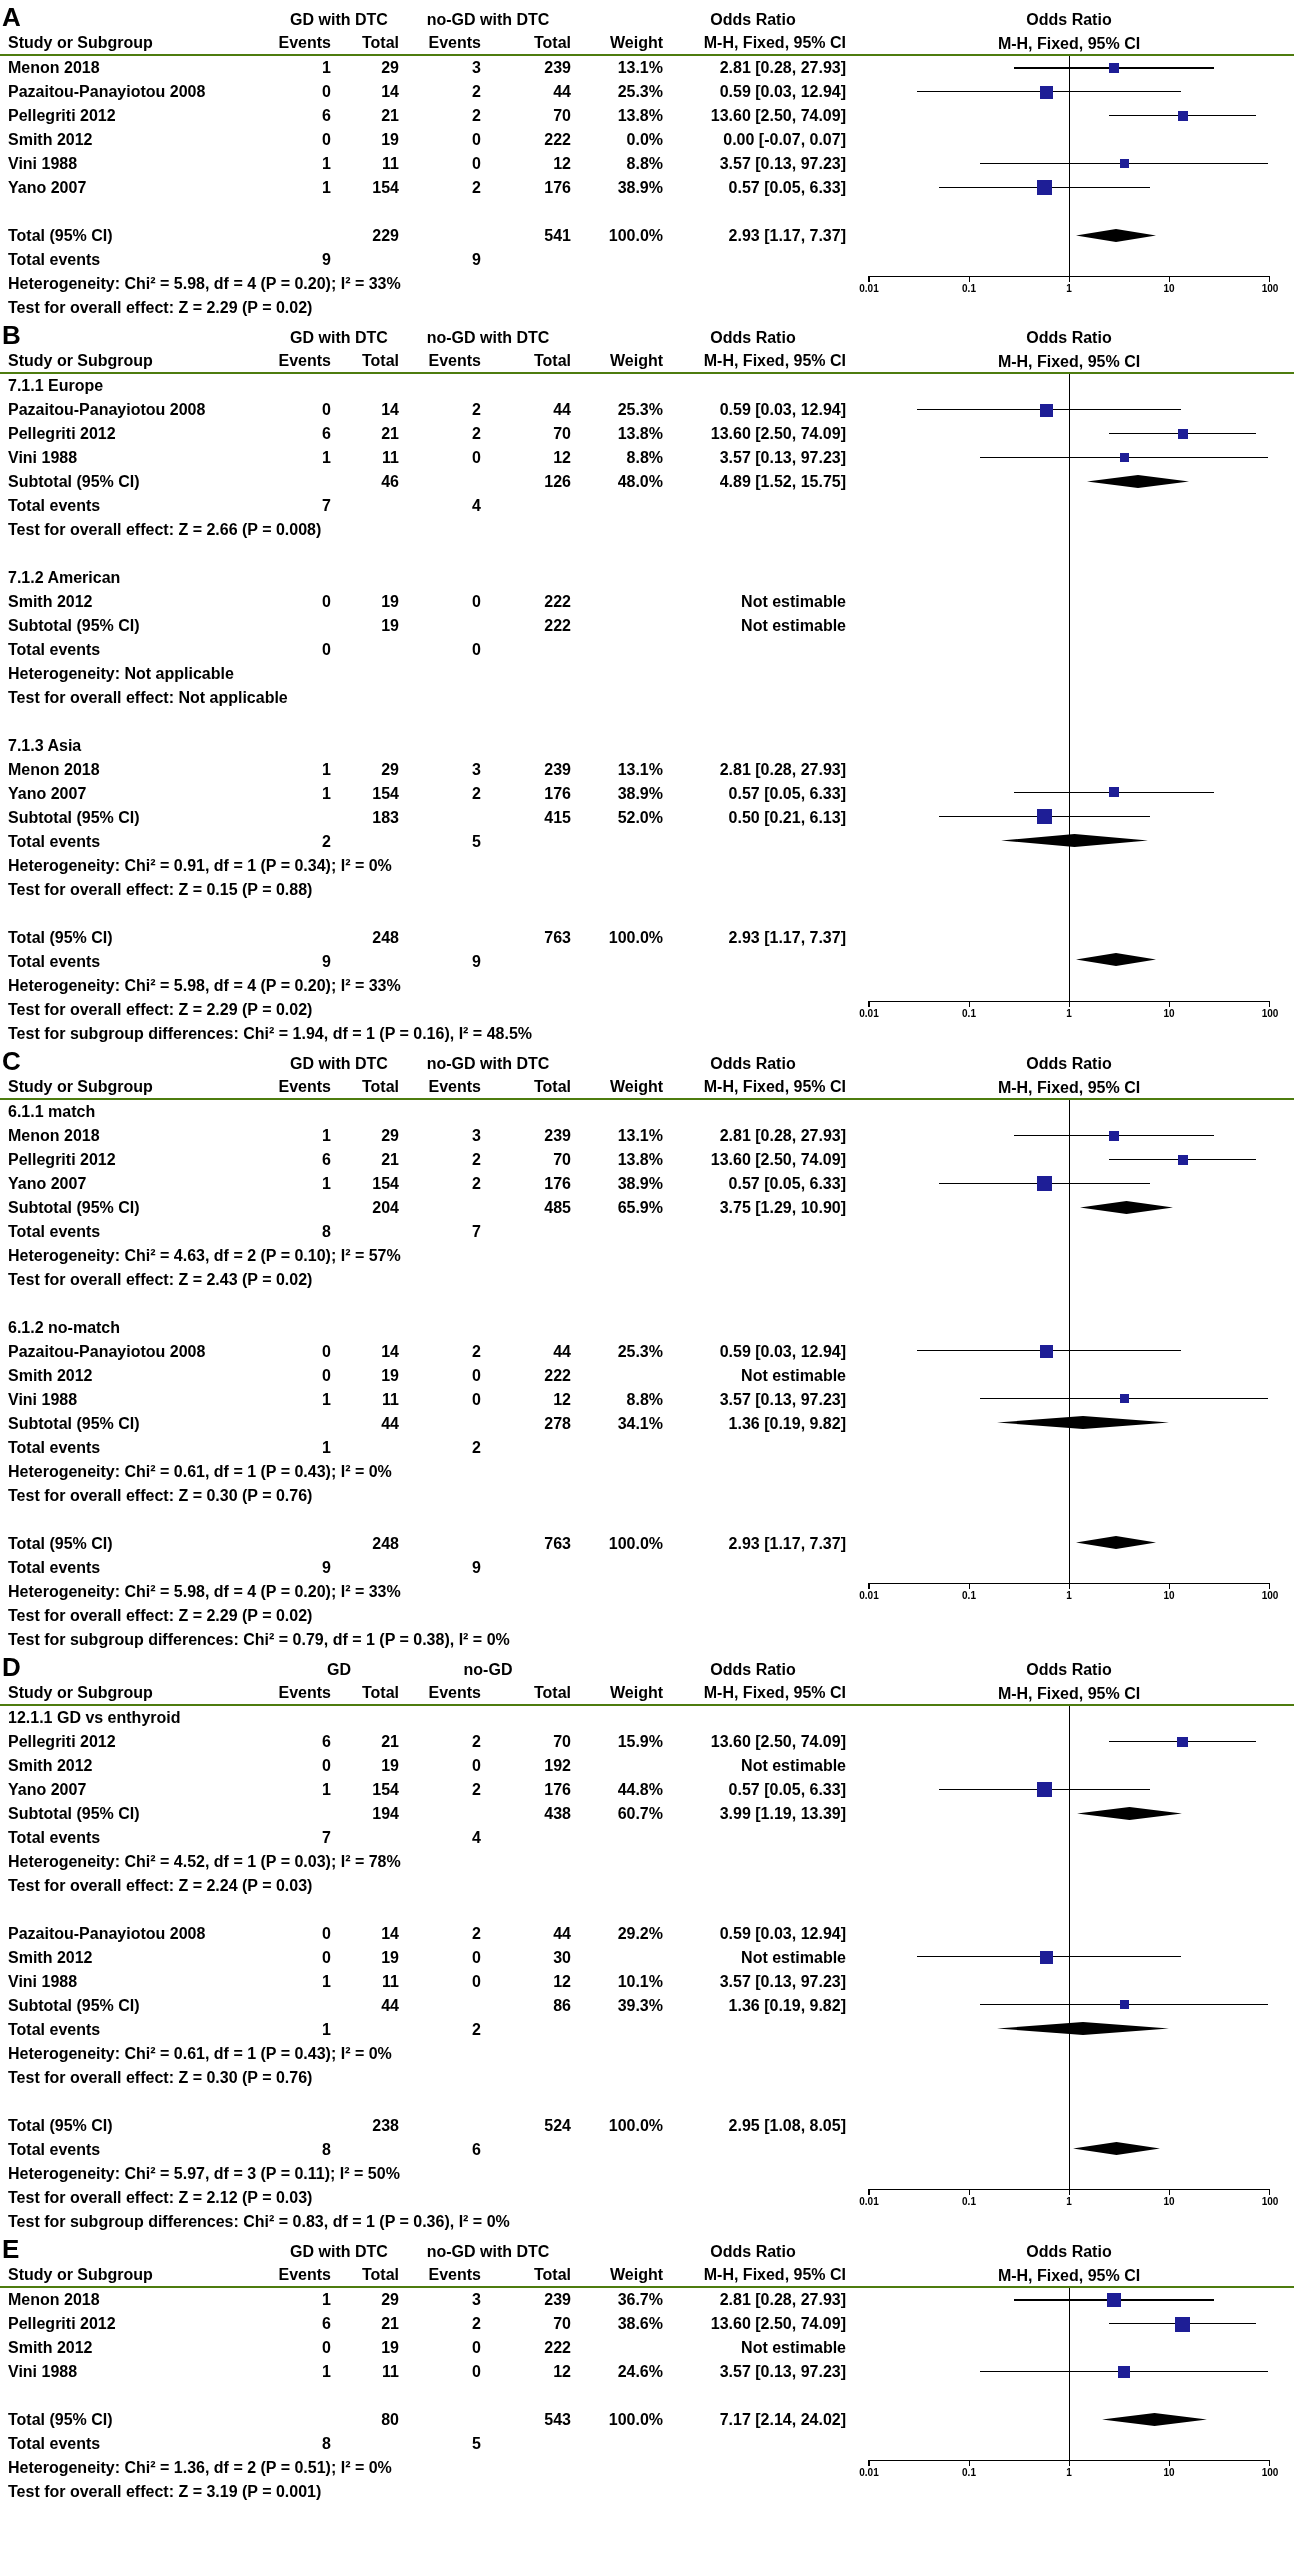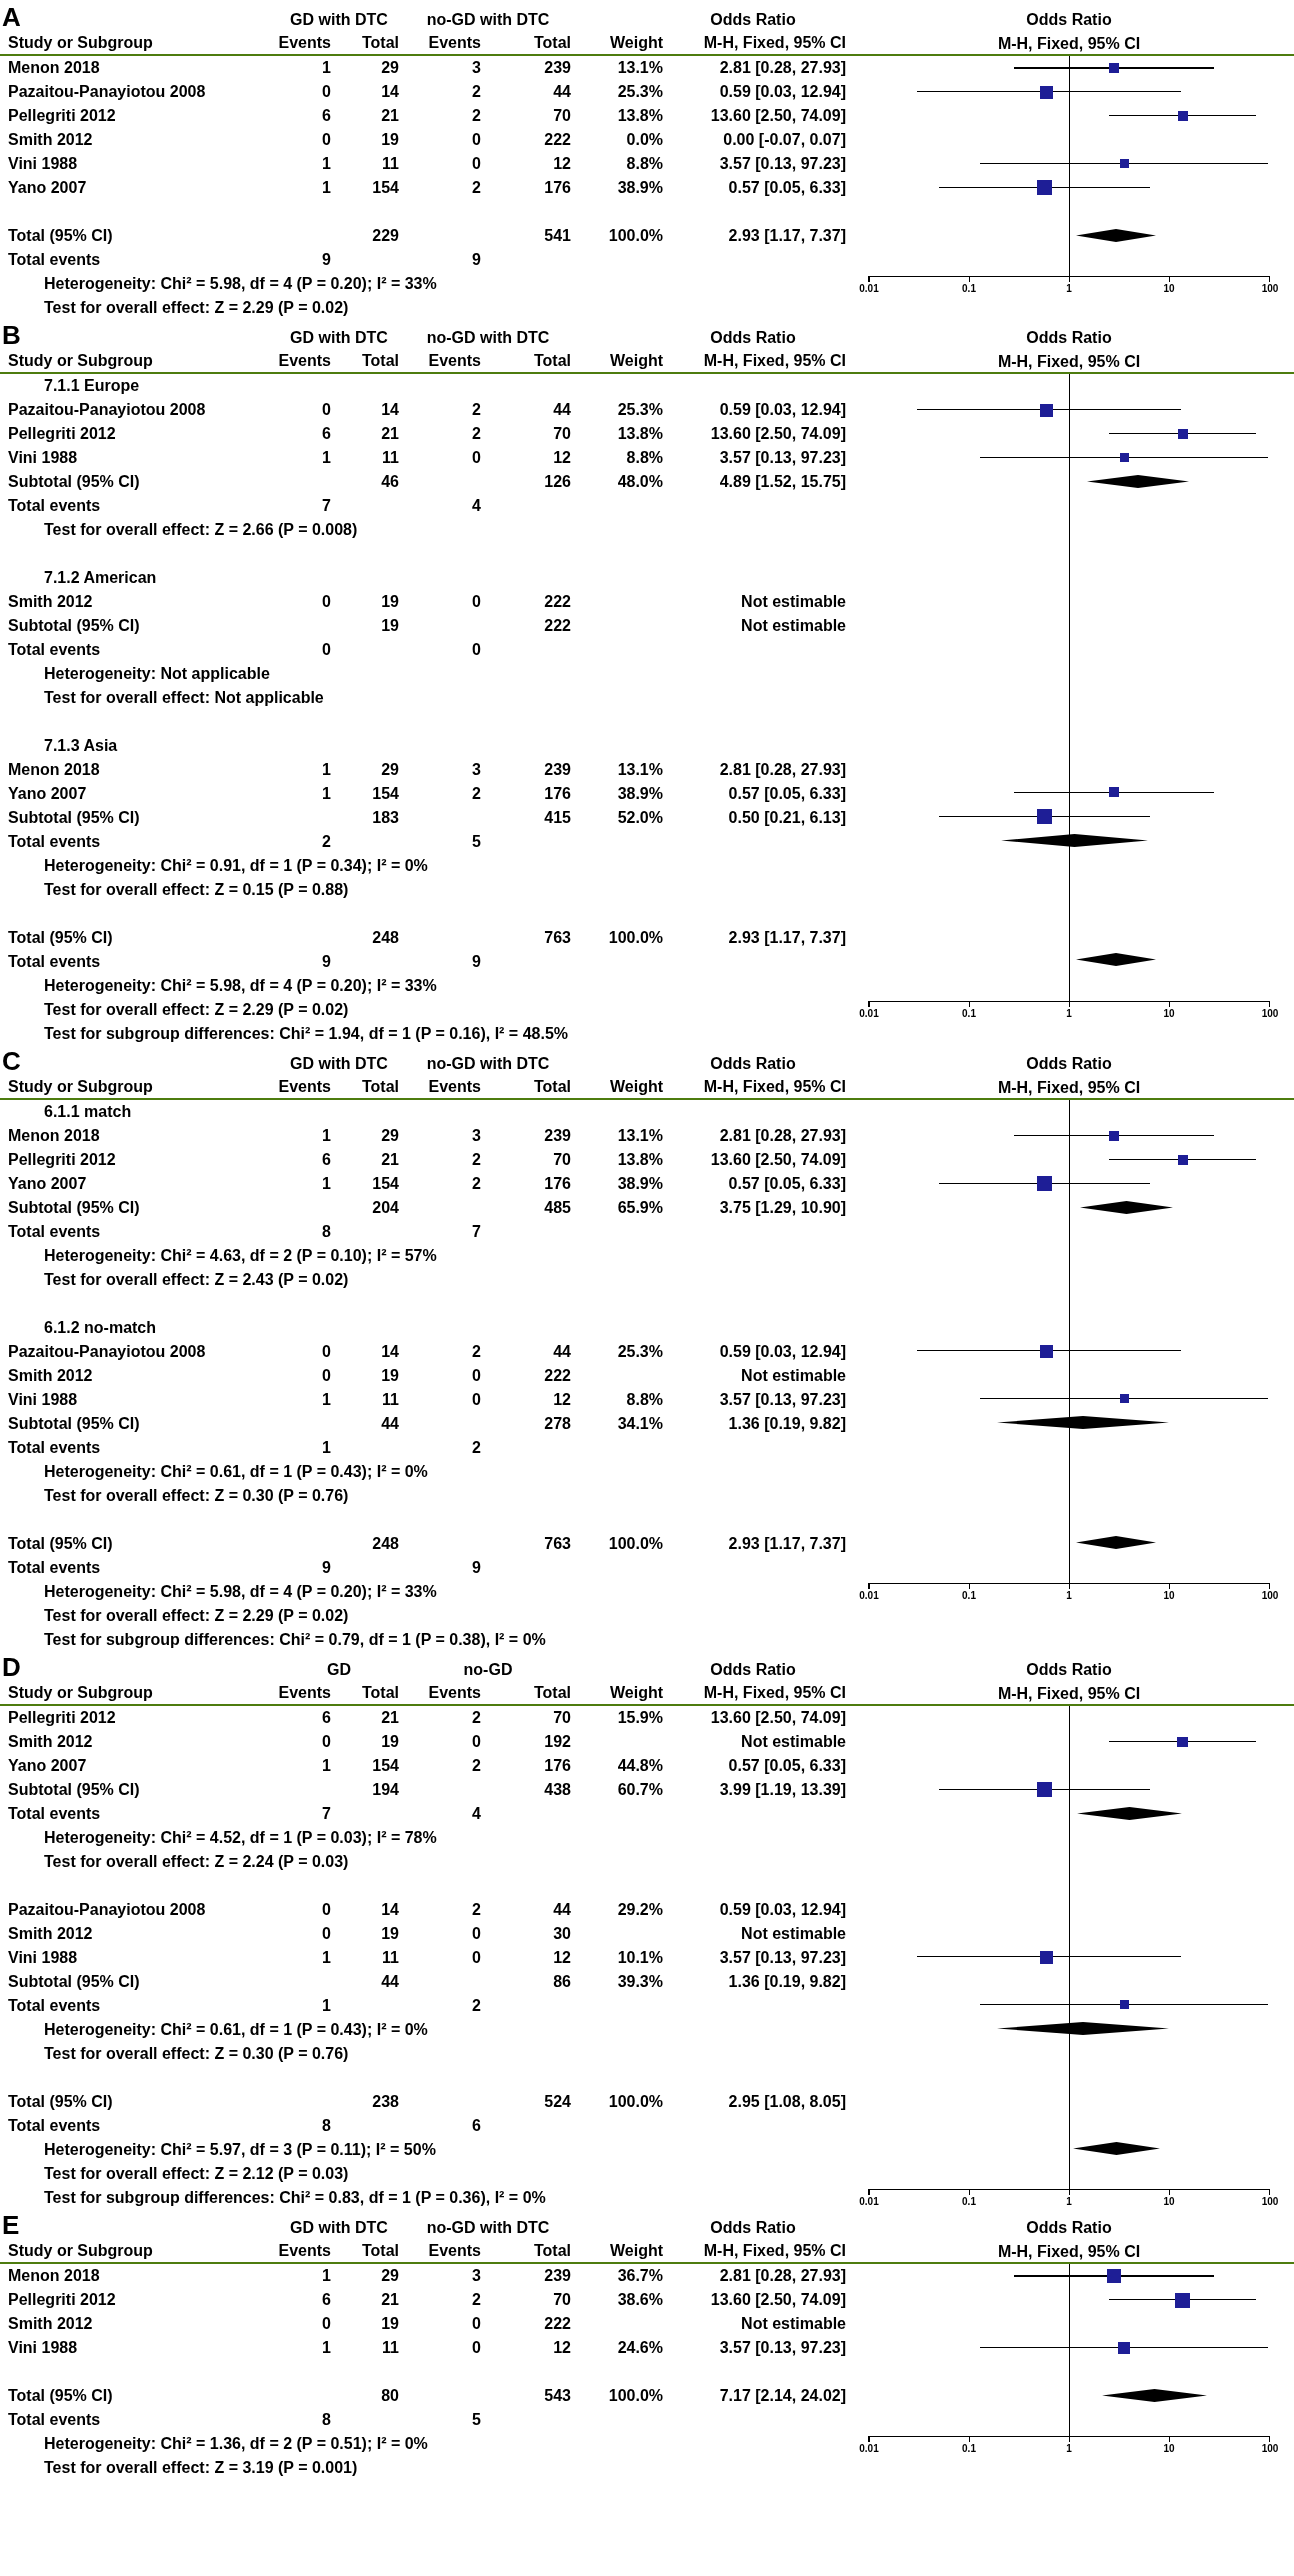--- a/index.html
+++ b/index.html
@@ -18,21 +18,21 @@
   .hdr-cols { border-bottom: 2px solid #4d7c0f; }
   .ghd { position: absolute; transform: translateX(-50%); top: 4px; white-space: nowrap; font-size: 16px; }
   .cell { white-space: nowrap; }
   .c-study { width: 269px; padding-left: 8px; text-align: left; }
   .c-e1 { width: 62px; text-align: right; }
   .c-t1 { width: 68px; text-align: right; }
   .c-e2 { width: 82px; text-align: right; }
   .c-t2 { width: 90px; text-align: right; }
   .c-w  { width: 92px; text-align: right; }
   .c-ci { width: 183px; text-align: right; }
-  .c-full { padding-left: 8px; margin-left: 36px; }
+  .c-full { padding-left: 8px; }
   .body { position: relative; }
   .overlay { position: absolute; left: 845px; top: 0; width: 449px; pointer-events: none; }
   .vline { position: absolute; width: 1.3px; background: #000; }
   .axline { position: absolute; height: 1.3px; background: #000; }
   .tick { position: absolute; width: 1.3px; height: 6px; background: #000; }
   .ticklab { position: absolute; transform: translateX(-50%); font-size: 10px; }
   .ciline { position: absolute; height: 1.3px; background: #000; }
   .sq { position: absolute; }
   .diamond { position: absolute; background: #000; clip-path: polygon(0 50%, 50% 0, 100% 50%, 50% 100%); }
 </style>
@@ -549,20 +549,23 @@
         <div class="cell c-e1">Events</div>
         <div class="cell c-t1">Total</div>
         <div class="cell c-e2">Events</div>
         <div class="cell c-t2">Total</div>
         <div class="cell c-w">Weight</div>
         <div class="cell c-ci">M-H, Fixed, 95% CI</div>
         <div class="ghd" style="left: 1069px;">M-H, Fixed, 95% CI</div>
       </div>
       <div class="body">
         <div class="row">
+          <div class="cell c-full">12.1.1 GD vs enthyroid</div>
+        </div>
+        <div class="row">
           <div class="cell c-study">Pellegriti 2012</div>
           <div class="cell c-e1">6</div>
           <div class="cell c-t1">21</div>
           <div class="cell c-e2">2</div>
           <div class="cell c-t2">70</div>
           <div class="cell c-w">15.9%</div>
           <div class="cell c-ci">13.60 [2.50, 74.09]</div>
         </div>
         <div class="row">
           <div class="cell c-study">Smith 2012</div>

